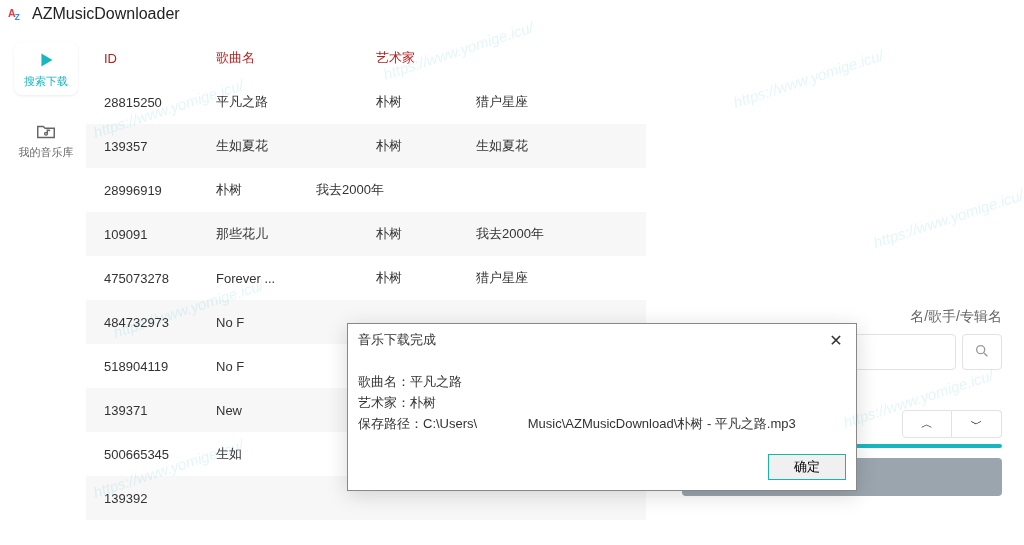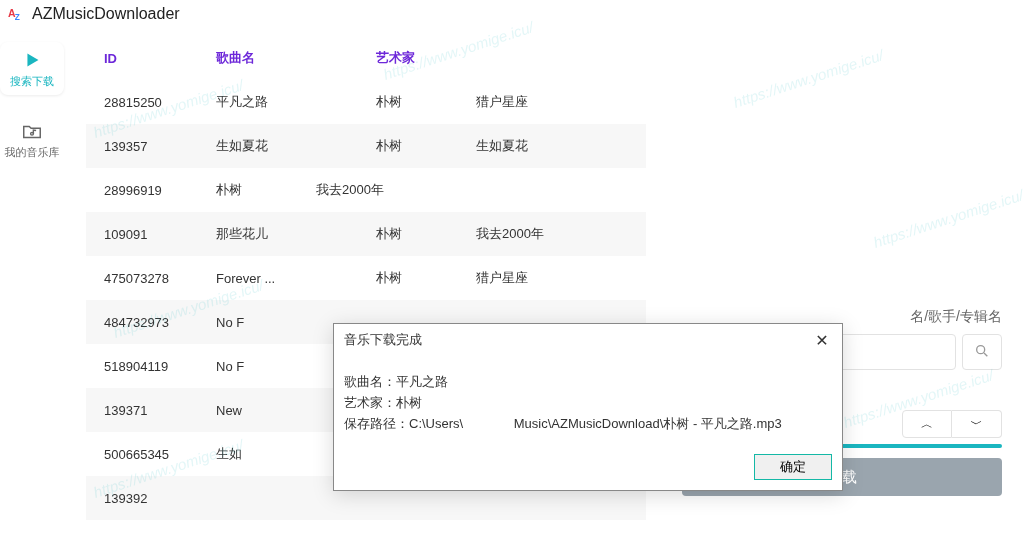--- a/index.html
+++ b/index.html
@@ -5,53 +5,53 @@
   * { box-sizing: border-box; margin: 0; padding: 0; font-family: "Segoe UI", "Microsoft YaHei", sans-serif; }
   body { width: 1024px; height: 545px; background: #fff; overflow: hidden; position: relative; font-size: 13px; color: #333; }
 
   .titlebar { height: 28px; display: flex; align-items: center; padding: 0 8px; }
   .logo { width: 18px; height: 18px; margin-right: 6px; display:flex; align-items:center; justify-content:center;}
   .logo svg { width:18px; height:18px; }
   .apptitle { font-size: 16px; color:#222; }
 
   .main { display: flex; height: calc(100% - 28px); }
 
-  .sidebar { width: 78px; display:flex; flex-direction:column; align-items:flex-start; gap:18px; padding-top:14px; }
+  .sidebar { width: 78px; display:flex; flex-direction:column; align-items:flex-end; gap:18px; padding-top:14px; }
   .side-item { display:flex; flex-direction:column; align-items:center; gap:2px; font-size:11px; color:#666; cursor:pointer; width:64px; padding:6px 0; border-radius:8px;}
   .side-item.active { background:#fff; box-shadow:0 1px 3px rgba(0,0,0,.08); color:#1ab6c0;}
   .side-icon { width:24px; height:24px; display:flex; align-items:center; justify-content:center; }
   .side-icon svg { stroke:#666; fill:none; }
   .side-item.active .side-icon svg { stroke:#1ab6c0; fill:#1ab6c0; }
 
   .content { flex:1; padding:8px 22px 8px 8px; position:relative; }
   
   .table { width: 560px; }
   .tr { display:flex; height:44px; align-items:center; }
-  .tr.header { color:#6d28d9; font-weight:700;}
+  .tr.header { color:#b91c1c; font-weight:400;}
   .tr.body:nth-child(even){ background:#f7f7f7; }
   .tr.body:nth-child(odd){ background:#fff; }
   .td-id { width:130px; padding-left:18px; }
   .td-name { width:160px; }
   .td-artist { width:100px; }
   .td-album { width:160px; }
 
   .rightpanel { position:absolute; right:22px; top:280px; width:320px; }
   .search-label { font-size:14px; color:#666; margin-bottom:8px; text-align:right;}
   .search-row { display:flex; gap:6px; margin-bottom:40px; }
   .search-input { flex:1; height:36px; border:1px solid #e2e2e2; border-radius:4px; padding:0 10px; font-size:13px; background:#fff; }
   .search-btn { width:40px; height:36px; border:1px solid #e2e2e2; border-radius:4px; background:#fff; display:flex;align-items:center;justify-content:center; cursor:pointer;}
   
   .nav-row { display:flex; justify-content:flex-end; gap:0; margin-bottom:6px;}
   .nav-btn { width:50px; height:28px; border:1px solid #e2e2e2; background:#fff; display:flex;align-items:center;justify-content:center; cursor:pointer; font-size:12px;}
   .nav-btn:first-child{ border-top-left-radius:4px; border-bottom-left-radius:4px;}
   .nav-btn:last-child{ border-top-right-radius:4px; border-bottom-right-radius:4px; border-left:none;}
   .progress { height:4px; background:linear-gradient(90deg,#1ab6c0 70%,#1ab6c0 70%); border-radius:2px; margin-bottom:10px;}
   .dl-btn { width:100%; height:38px; background:#9aa5ae; color:#fff; border:none; border-radius:4px; font-size:15px; cursor:pointer;}
 
-  .dialog { position:absolute; left:255px; top:295px; width:510px; background:#fff; border:1px solid #888; box-shadow:0 4px 20px rgba(0,0,0,.15); }
+  .dialog { position:absolute; left:269px; top:295px; width:510px; background:#fff; border:1px solid #888; box-shadow:0 4px 20px rgba(0,0,0,.15); }
   .dlg-title { height:32px; display:flex; align-items:center; justify-content:space-between; padding:0 10px; font-size:13px; }
   .dlg-close { width:20px;height:20px; cursor:pointer; display:flex;align-items:center;justify-content:center; font-size:16px;}
   .dlg-body { padding:16px 10px 10px 10px; font-size:13px; line-height:1.6; }
   .dlg-footer { display:flex; justify-content:flex-end; padding:10px;}
   .dlg-ok { width:78px; height:26px; border:1px solid #14b8a6; background:#f0f0f0; cursor:pointer; font-size:13px;}
 
   
   .wm { position:absolute; color:rgba(26,182,192,.12); font-size:15px; font-style:italic; transform:rotate(-18deg); pointer-events:none; white-space:nowrap;}
 </style>
 </head>

